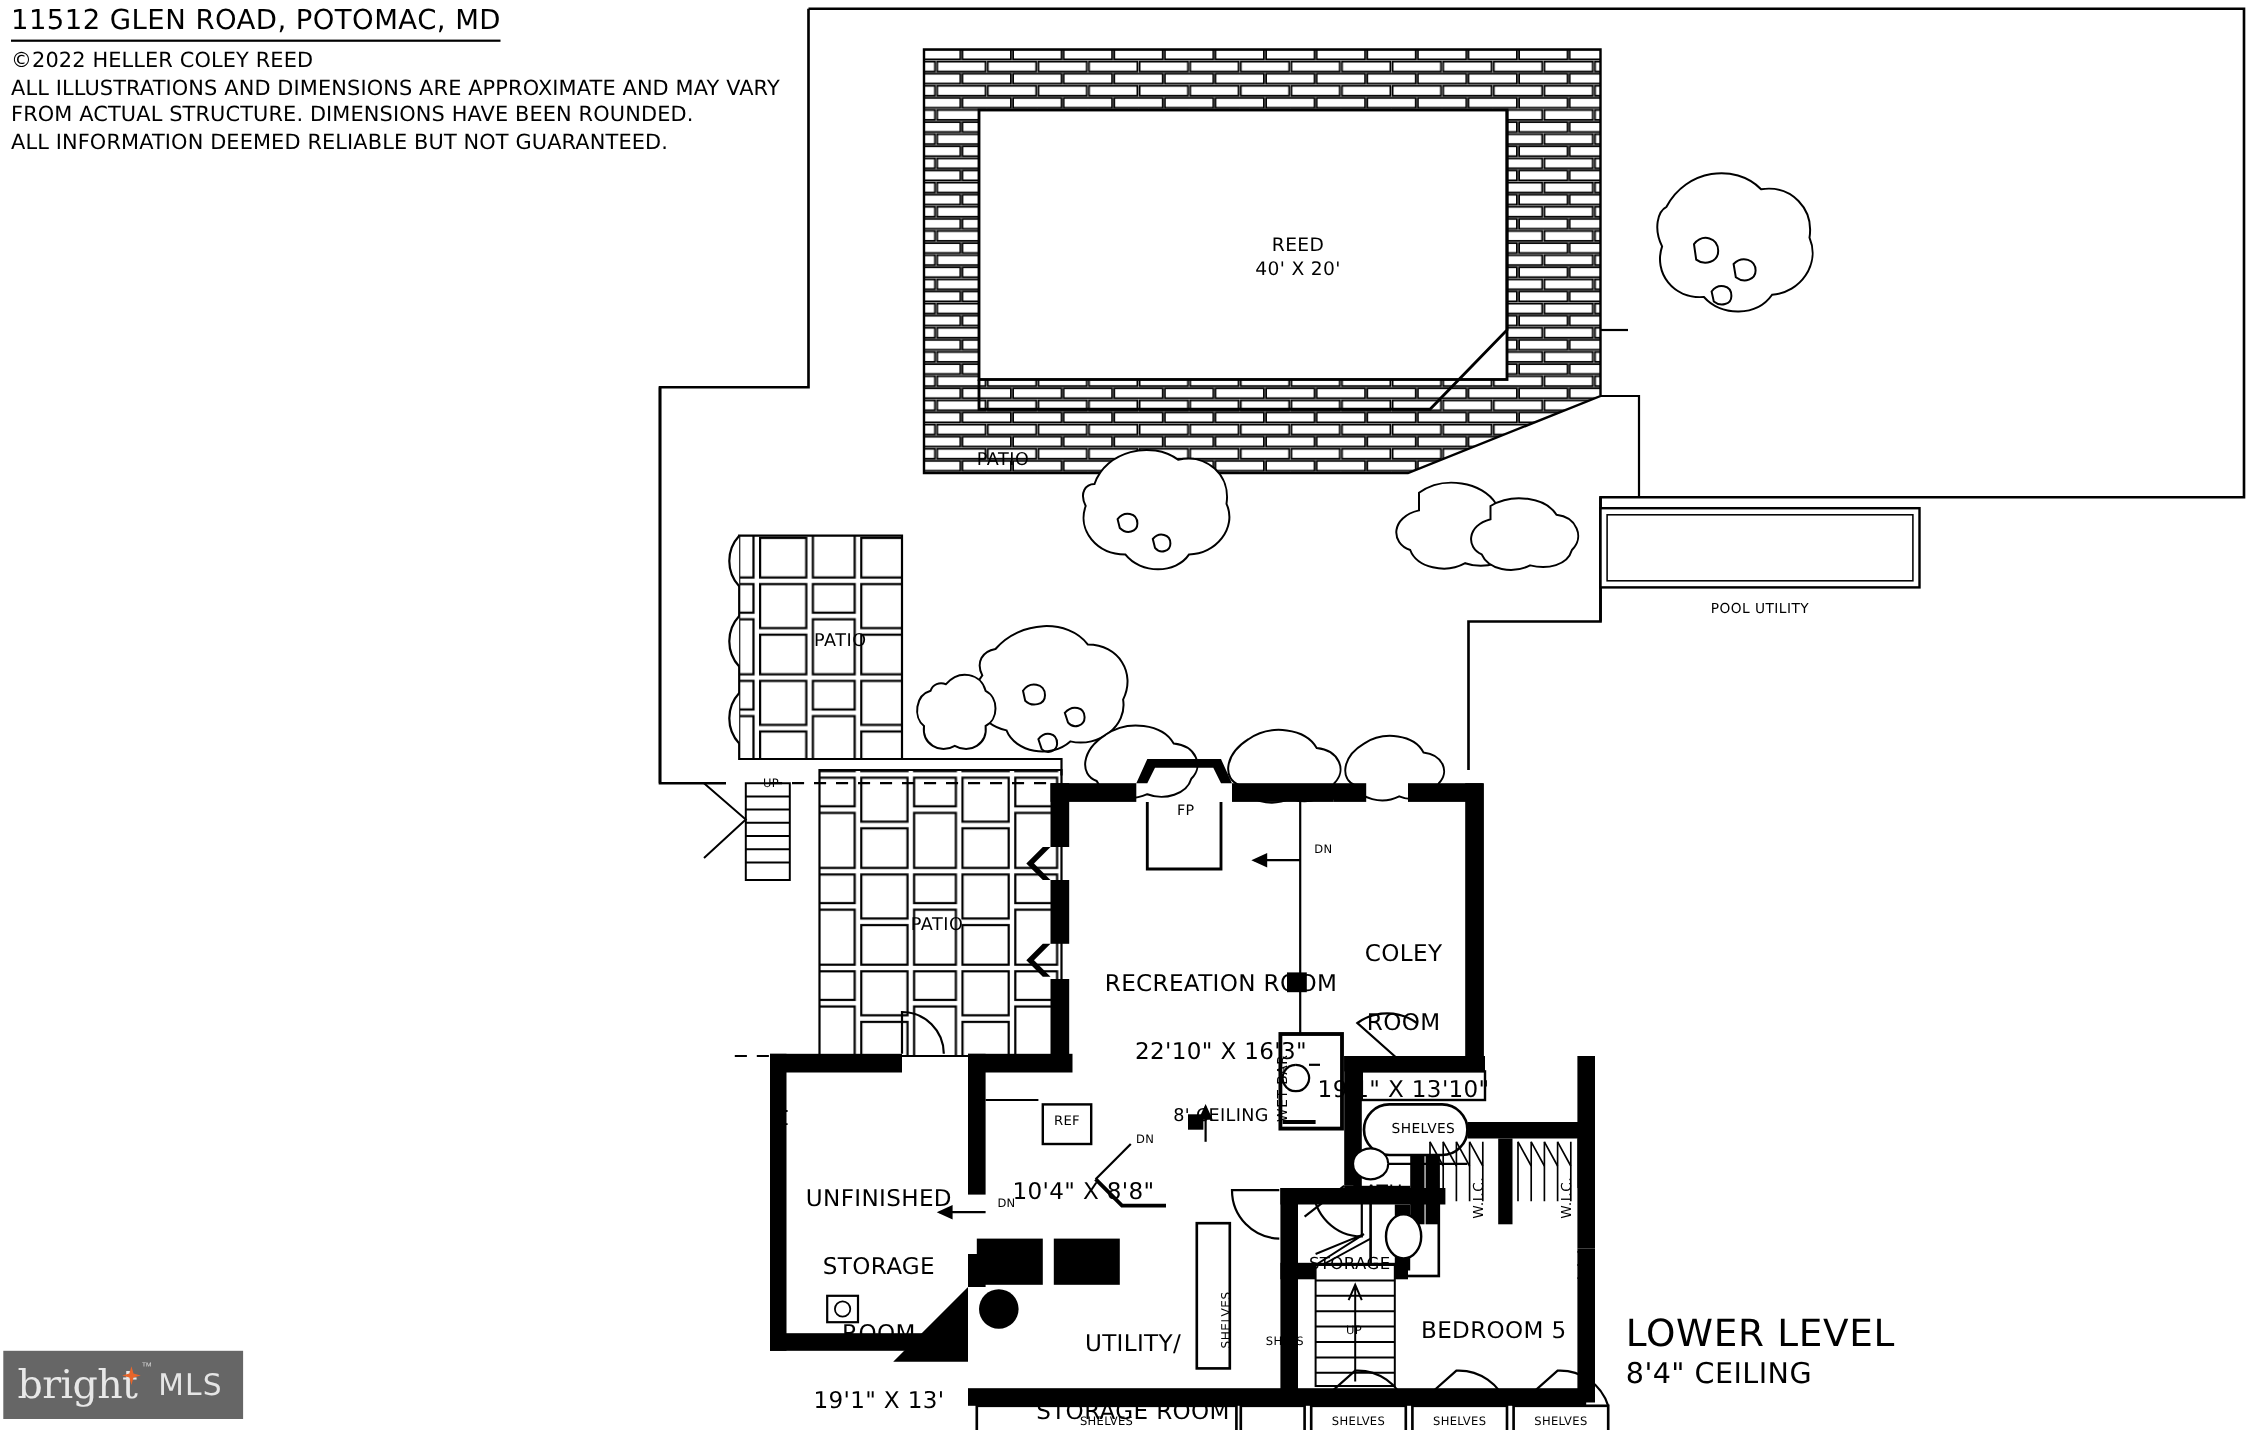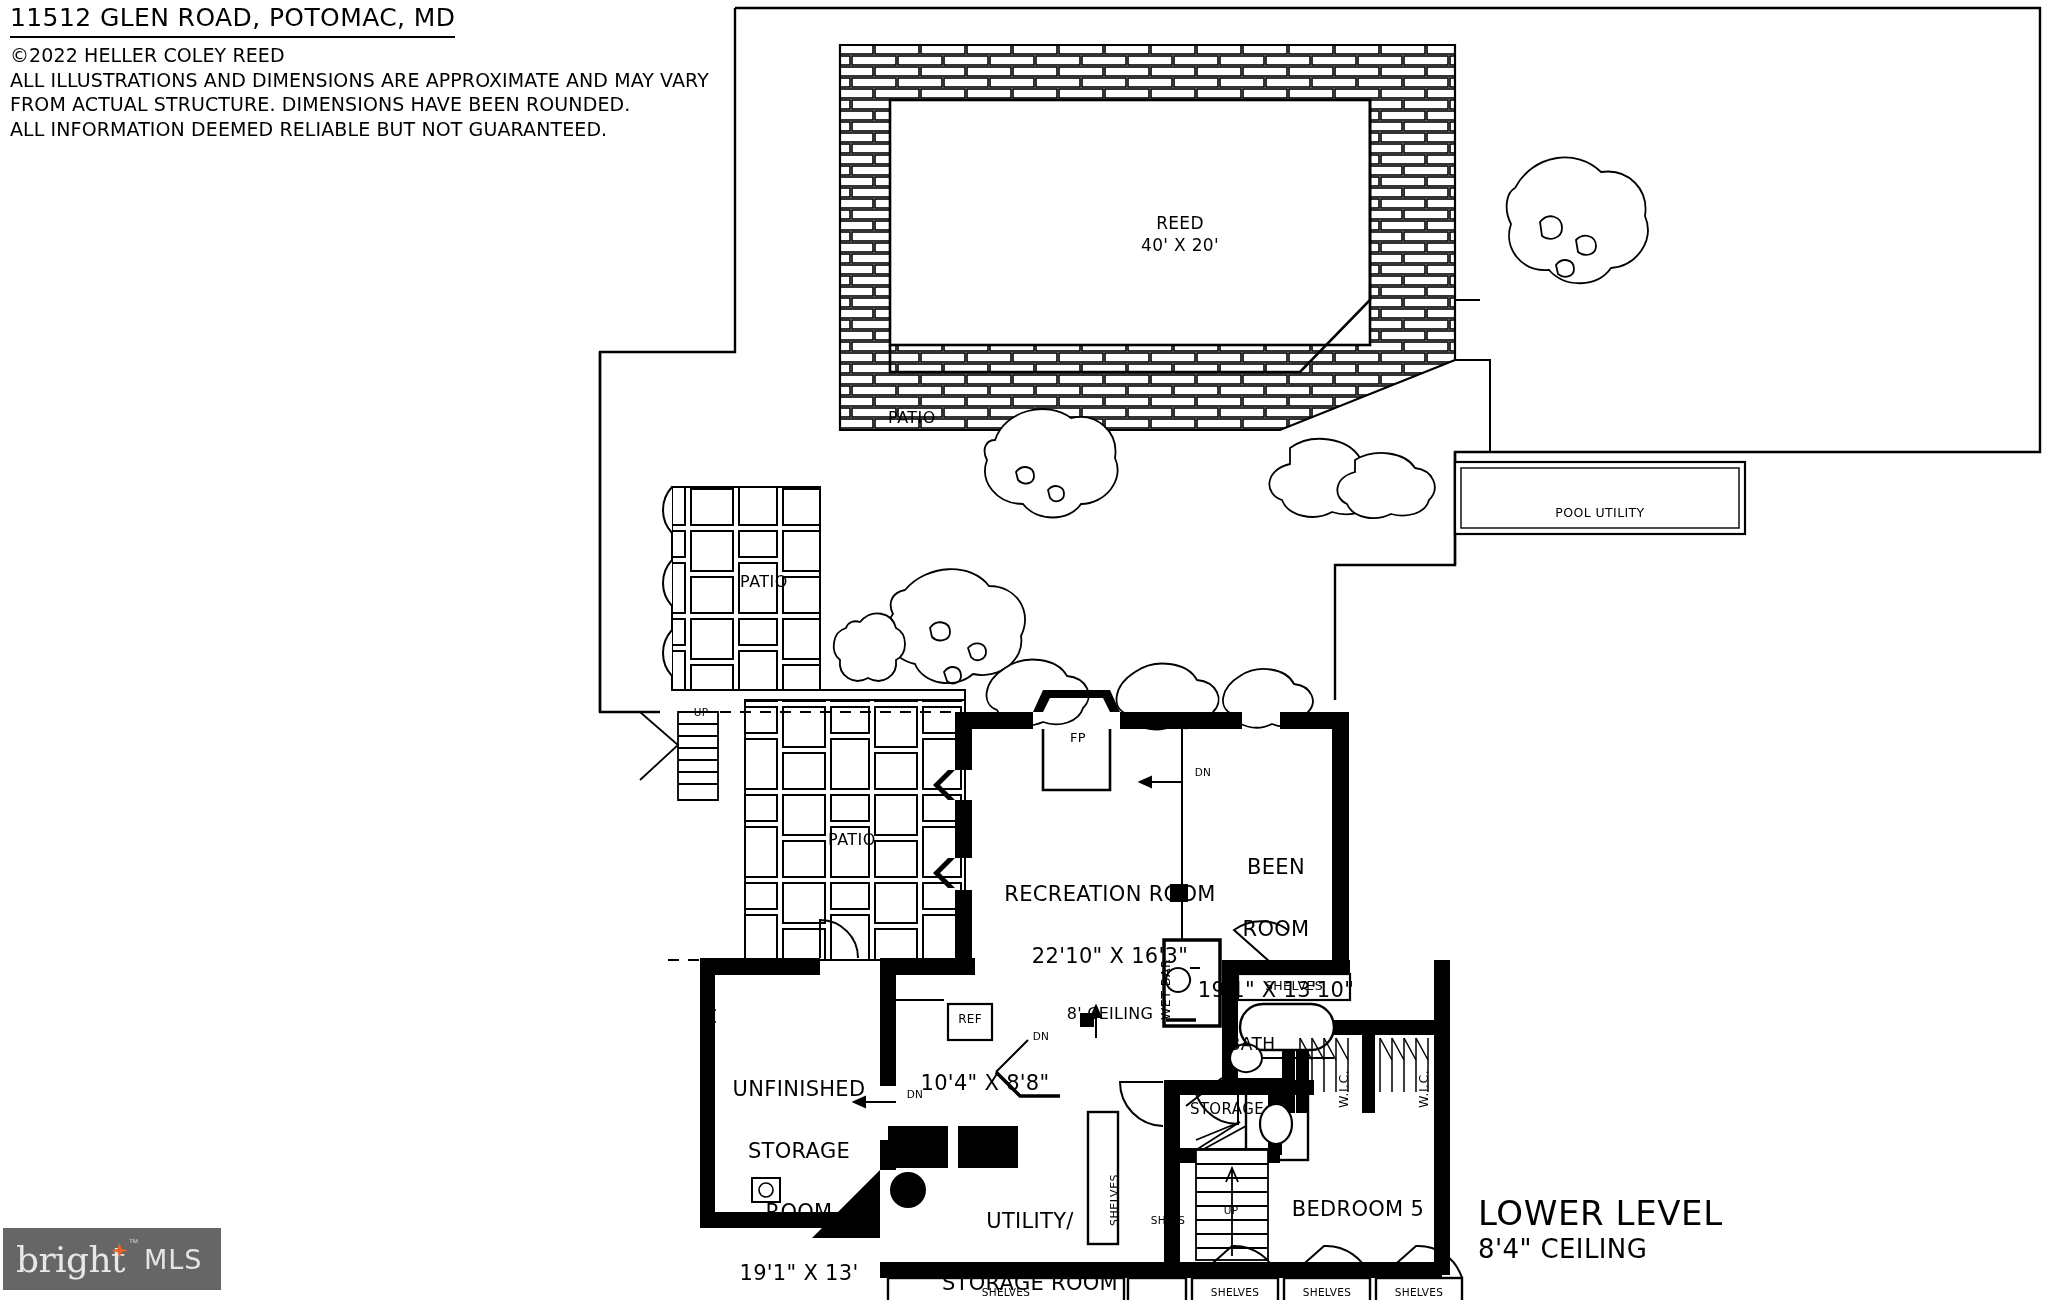--- a/index.html
+++ b/index.html
@@ -30,21 +30,21 @@
       color:#e5e5e5;margin-left:19px;letter-spacing:1px;}
 
   
   .plan{position:absolute;left:0;top:0;width:2048px;height:1300px;}
 
   
   .rlabel{position:absolute;text-align:center;line-height:1.16;white-space:pre;}
   .rname{font-size:21px;letter-spacing:.3px;}
   .rdim{font-size:21px;letter-spacing:.3px;}
   .rceil{font-size:16px;letter-spacing:.3px;}
-  .small-label{position:absolute;font-size:12.5px;letter-spacing:.4px;text-align:center;white-space:nowrap;}
+  .small-label{position:absolute;font-size:12.5px;letter-spacing:.4px;text-align:center;white-space:nowrap;margin-top:40px;}
   .tiny-label{position:absolute;font-size:10.5px;letter-spacing:.3px;text-align:center;white-space:nowrap;}
   .vert-label{position:absolute;font-size:12.5px;letter-spacing:.5px;white-space:nowrap;
       transform-origin:0 0;transform:rotate(-90deg);}
   .pool-label{position:absolute;text-align:center;font-size:17px;line-height:1.3;letter-spacing:.3px;}
   .patio-label{position:absolute;font-size:16px;letter-spacing:.5px;}
 </style>
 </head>
 <body>
 
 <div id="header-block">
@@ -306,21 +306,21 @@
 <div class="patio-label" style="left:740px;top:572px;">PATIO</div>
 <div class="patio-label" style="left:828px;top:830px;">PATIO</div>
 
 <div class="rlabel" style="left:960px;top:845px;width:300px;">
   <div class="rname">RECREATION ROOM</div>
   <div class="rdim">22'10" X 16'3"</div>
   <div class="rceil">8' CEILING</div>
 </div>
 
 <div class="rlabel" style="left:1188px;top:818px;width:176px;">
-  <div class="rname">BEEN</div>
+  <div class="rname">COLEY</div>
   <div class="rname">ROOM</div>
   <div class="rdim">19'1" X 13'10"</div>
 </div>
 
 <div class="rlabel" style="left:704px;top:1040px;width:190px;">
   <div class="rname">UNFINISHED</div>
   <div class="rname">STORAGE</div>
   <div class="rname">ROOM</div>
   <div class="rdim">19'1" X 13'</div>
 </div>

